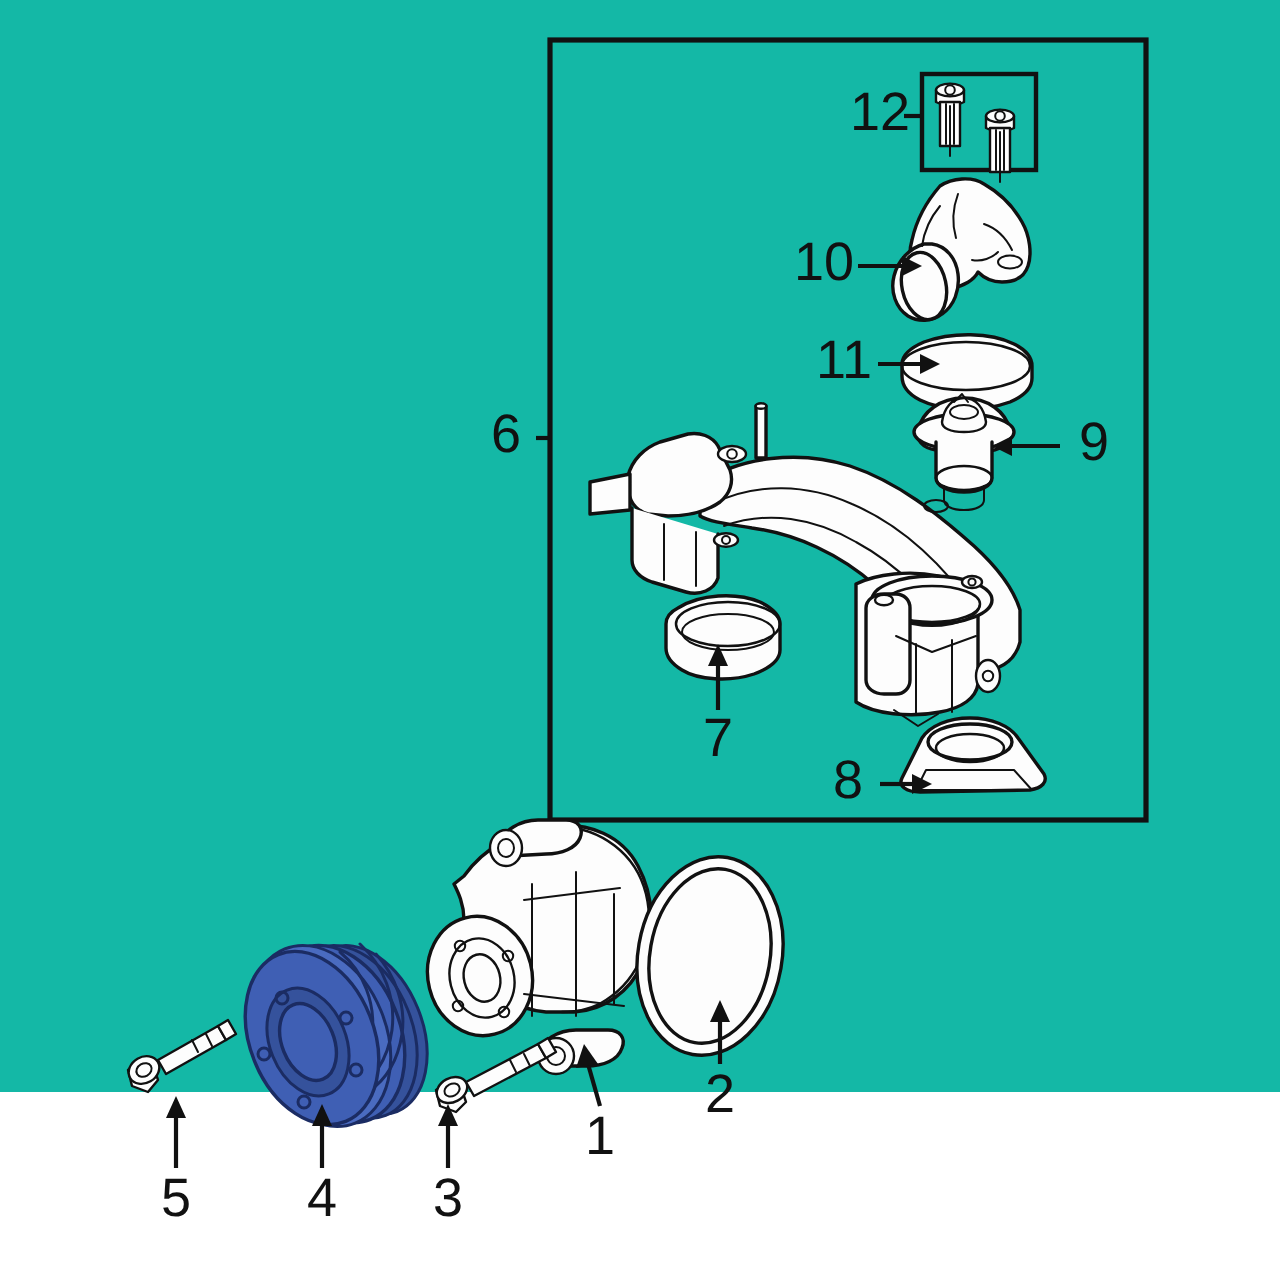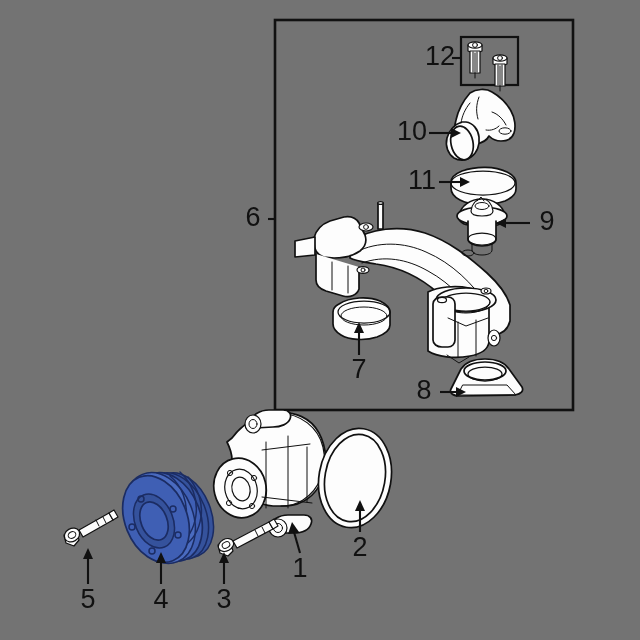--- a/index.html
+++ b/index.html
@@ -2,21 +2,21 @@
 <html><head>
 <meta charset="utf-8">
 <title>Parts Diagram</title>
 <style>
   html,body{margin:0;padding:0;background:#ffffff;}
   body{
     width:640px;height:640px;overflow:hidden;
     font-family:"Liberation Sans", sans-serif;
     color:#000;
   }
-  #stage{position:relative;width:640px;height:640px;background:#737373;}
+  #stage{position:relative;width:640px;height:546px;background:#14b8a6;}
   svg#diagram{position:absolute;left:0;top:0;width:640px;height:640px;display:block;}
   .lbl{
     font-family:"Liberation Sans", sans-serif;
     font-size:27px;font-weight:400;fill:#111;
     text-anchor:middle;dominant-baseline:middle;
   }
   .ol-thin{fill:none;stroke:#111;stroke-width:1.25;stroke-linejoin:round;stroke-linecap:round;}
   .ol-hair{fill:none;stroke:#111;stroke-width:1.0;stroke-linejoin:round;stroke-linecap:round;}
   .wfill{fill:#fdfdfd;stroke:#111;stroke-width:1.7;stroke-linejoin:round;stroke-linecap:round;}
   .wfill-thin{fill:#fdfdfd;stroke:#111;stroke-width:1.2;stroke-linejoin:round;stroke-linecap:round;}

